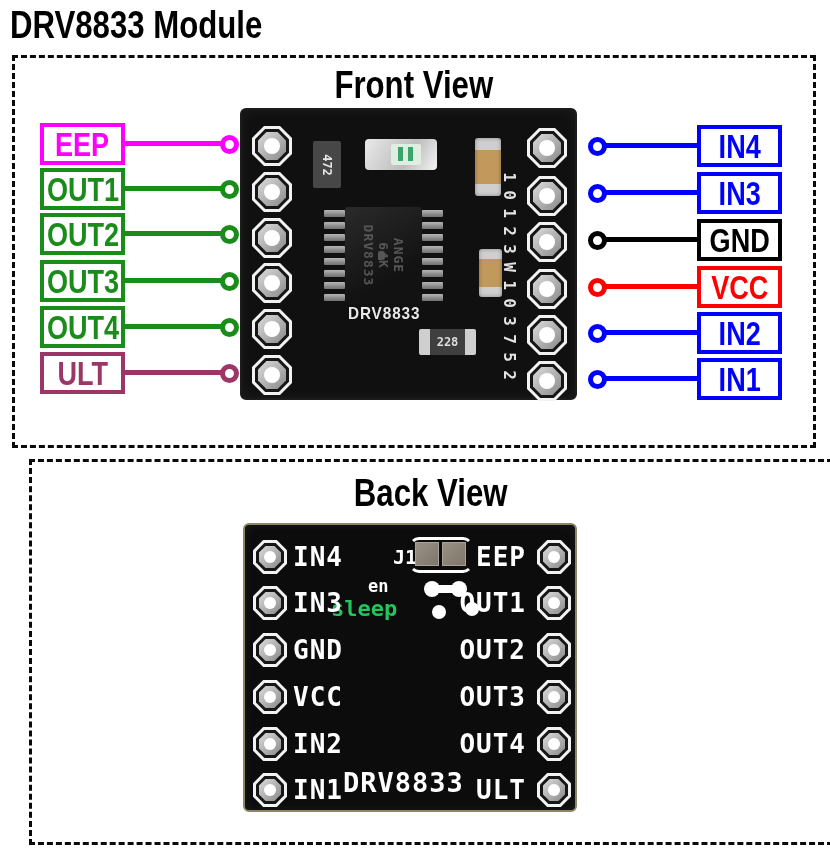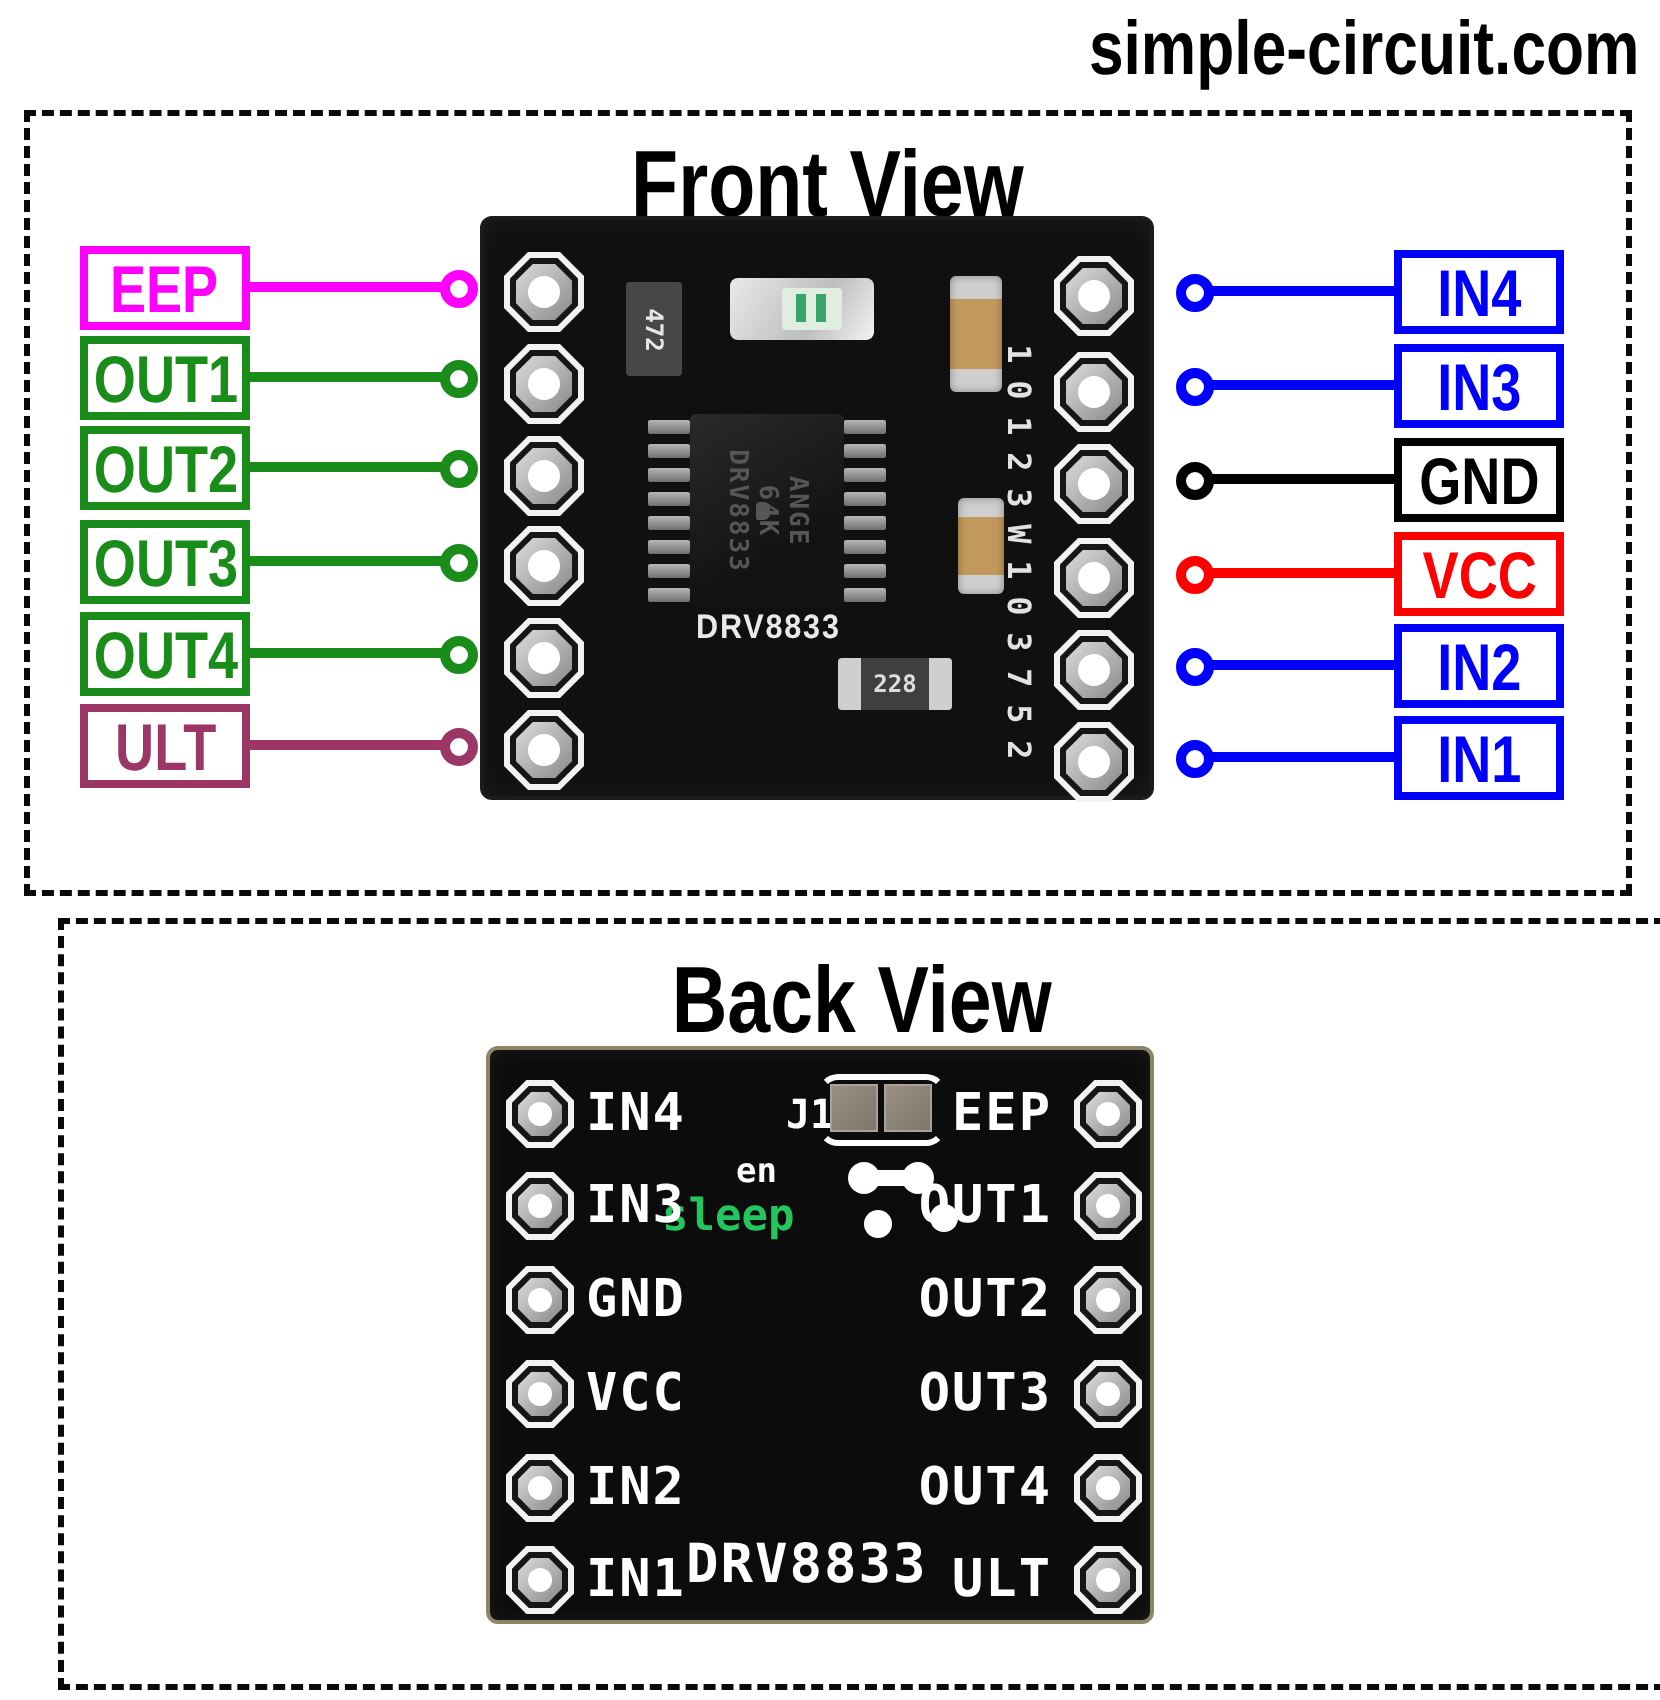--- a/index.html
+++ b/index.html
@@ -14,21 +14,21 @@
 
   
   .hdr-title{position:absolute;left:10px;top:4px;font-size:38px;font-weight:bold;color:#000;}
   .hdr-site{position:absolute;right:10px;top:4px;font-size:38px;font-weight:bold;color:#000;}
 
   
   .panel{position:absolute;border:3px dashed #0a0a0a;box-sizing:border-box;background:#fff;}
   #front-panel{left:12px;top:55px;width:804px;height:393px;}
   #back-panel{left:29px;top:459px;width:804px;height:386px;}
   .panel-title{position:absolute;left:0;width:100%;text-align:center;
-               font-size:47px;font-weight:bold;color:#000;}
+               font-size:38px;font-weight:bold;color:#000;}
 
   
   .pin-label{position:absolute;width:85px;height:42px;box-sizing:border-box;background:#fff;
              border:4px solid #000;display:flex;align-items:center;justify-content:center;
              font-weight:bold;font-size:33px;line-height:1;}
   .pin-line{position:absolute;height:5px;}
   .pin-ring{position:absolute;width:19px;height:19px;box-sizing:border-box;border-radius:50%;
             border:5px solid #000;background:#fff;}
 
   
@@ -99,22 +99,22 @@
   .wbar{position:absolute;background:#fff;border-radius:3px;}
   .bk-silk{position:absolute;left:98px;top:242px;font-family:"DejaVu Sans Mono",monospace;
            font-weight:bold;font-size:27px;color:#fff;letter-spacing:1px;}
   .ti-logo{position:absolute;width:7px;height:9px;background:#565656;border-radius:2px 3px 3px 1px;}
 </style>
 </head>
 <body>
 
 <div id="root">
 
-  <div class="hdr-site">
-    <span class="cx ox-r">simple-circuit.com</span>
+  <div class="hdr-title">
+    <span class="cx ox-l">DRV8833 Module</span>
   </div>
 
   <div class="panel" id="front-panel">
     <div class="panel-title" style="top:6px;">
       <span class="cx ox-c">Front View</span>
     </div>
   </div>
 
   <div class="panel" id="back-panel">
     <div class="panel-title" style="top:10px;">

